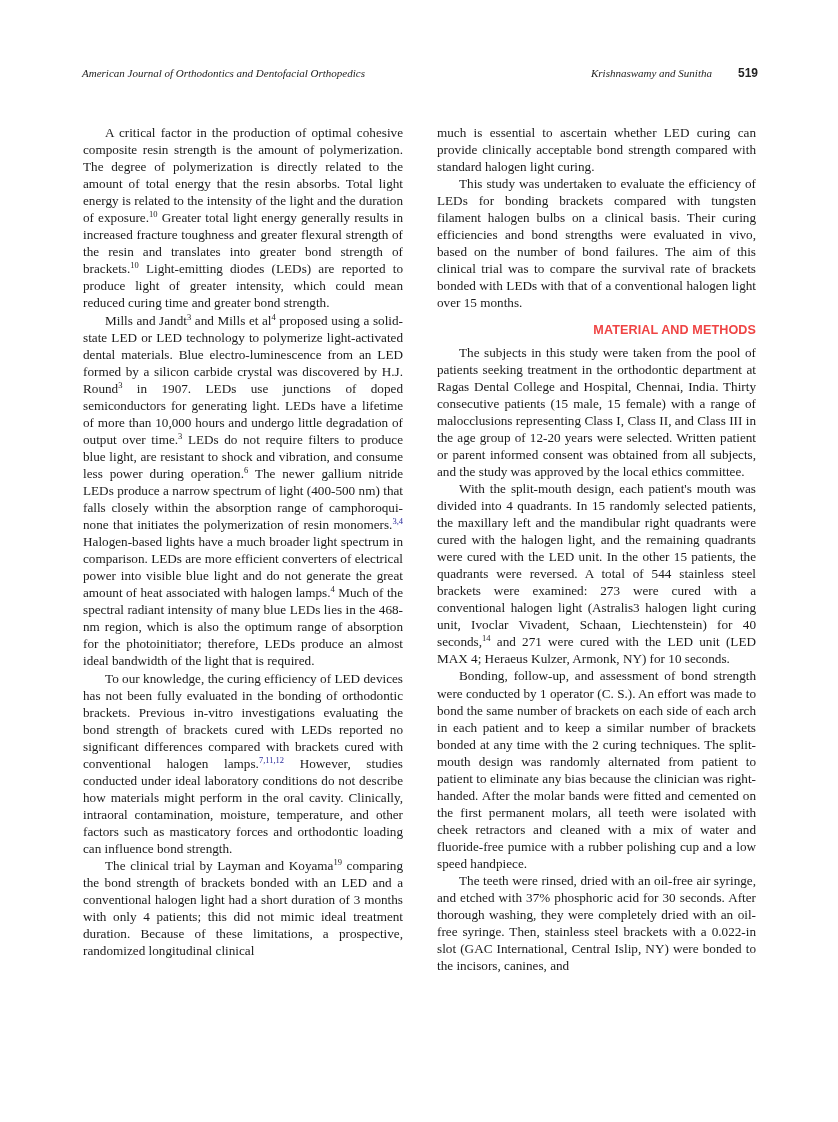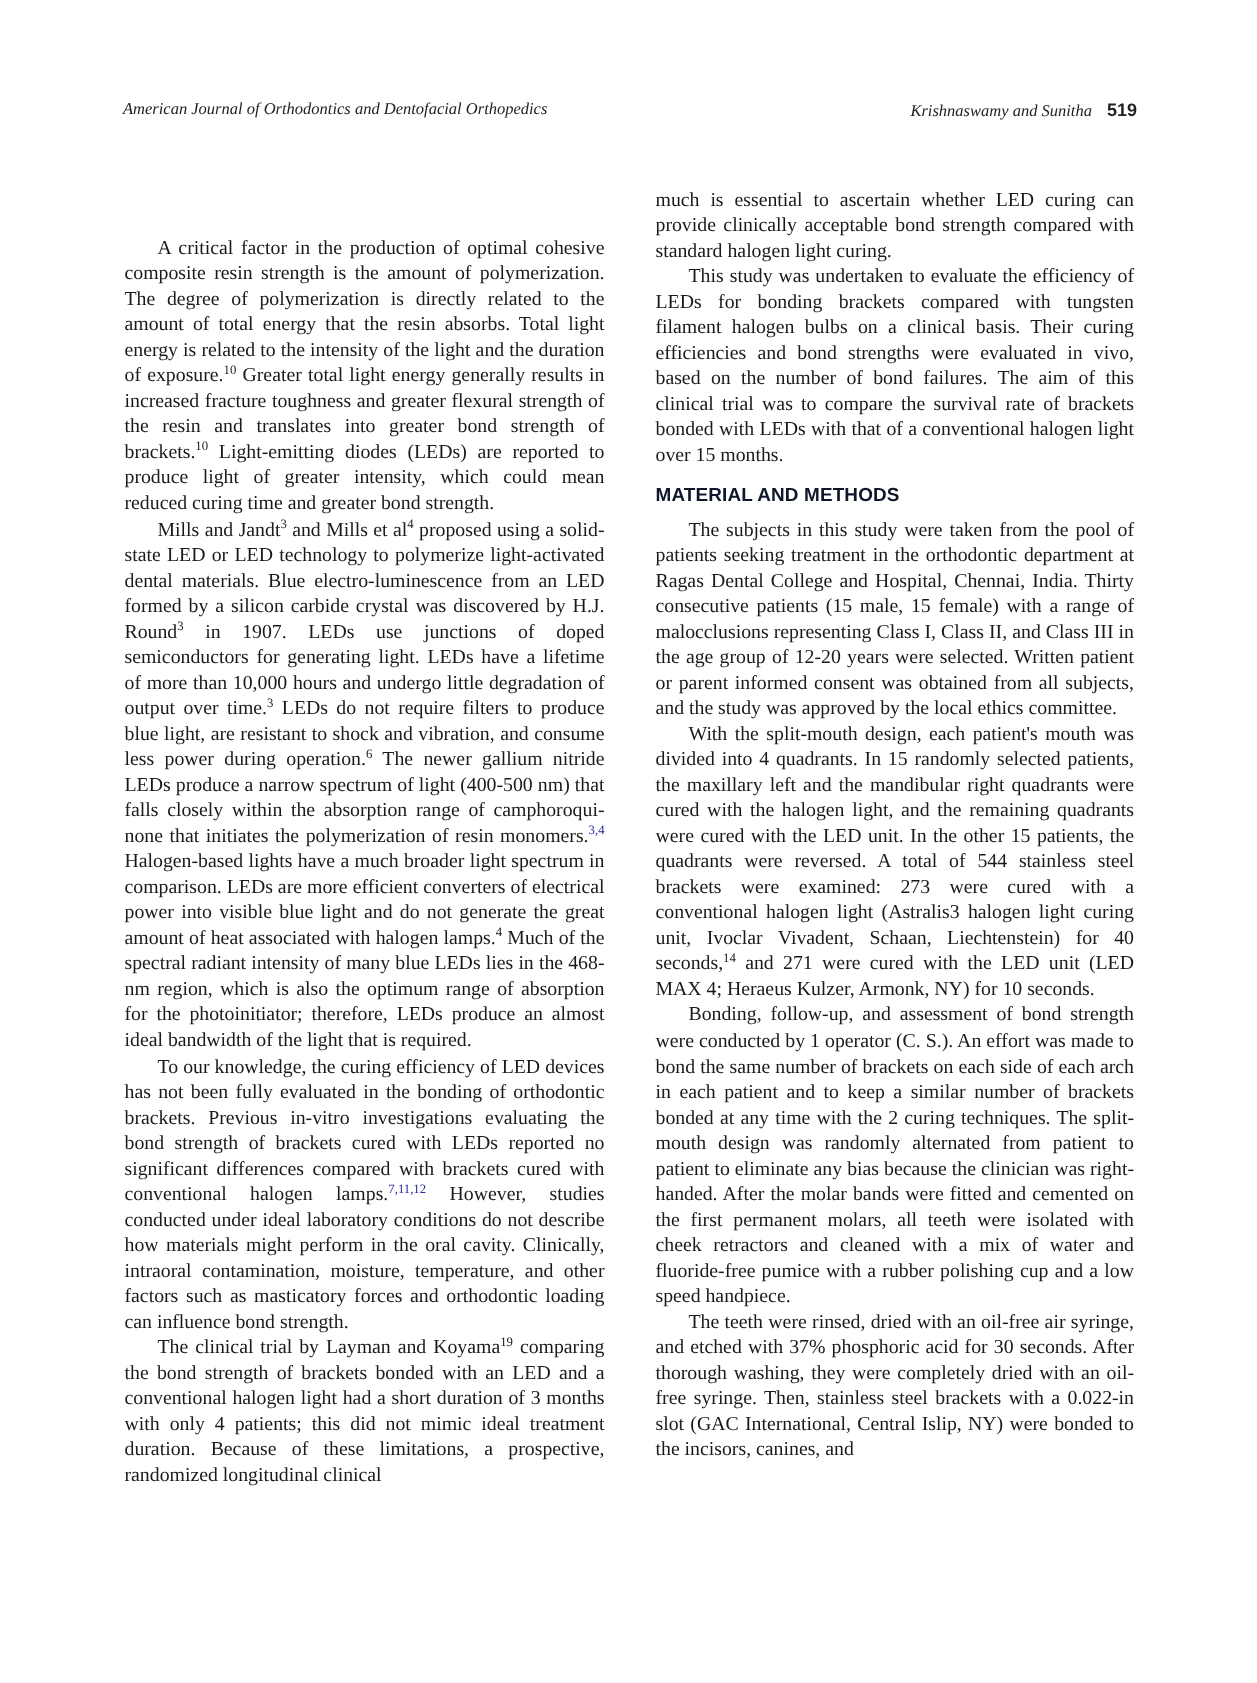--- a/index.html
+++ b/index.html
@@ -1,28 +1,28 @@
 <!DOCTYPE html>
 <html><head>
 <meta charset="utf-8">
 <style>
   html, body { margin: 0; padding: 0; background: #ffffff; }
   body { width: 838px; height: 1122px; position: relative; overflow: hidden; color: #1a1a1a; }
   .header { position: absolute; left: 82px; top: 66px; width: 676px; font-family: "Liberation Serif", serif; font-style: italic; font-size: 11px; line-height: 14px; color: #222; }
   .header-left { position: absolute; left: 0; top: 0; }
   .header-right { position: absolute; right: 0; top: 0; white-space: nowrap; }
-  .page-num { font-style: normal; font-family: "Liberation Sans", sans-serif; font-weight: bold; font-size: 12px; margin-left: 10px; }
+  .page-num { font-style: normal; font-family: "Liberation Sans", sans-serif; font-weight: bold; font-size: 12px; margin-left: 26px; }
   .col { position: absolute; top: 124px; font-family: "Liberation Serif", serif; font-size: 13.2px; line-height: 17.05px; text-align: justify; color: #1a1a1a; }
-  .col-left { left: 83px; width: 320px; margin-top: 32px; }
+  .col-left { left: 83px; width: 320px; }
   .col-right { left: 437px; width: 319px; }
   .col p { margin: 0; text-indent: 22px; hyphens: manual; }
   .col p.noindent { text-indent: 0; }
   sup { font-size: 8.5px; line-height: 0; vertical-align: 5px; }
   sup.blue { color: #2a2a9a; }
-  .section-heading { font-family: "Liberation Sans", sans-serif; font-weight: bold; font-size: 12.6px; letter-spacing: 0.1px; margin: 10px 0 5px 0; text-indent: 0; color: #0f172a; text-align: left; }
+  .section-heading { font-family: "Liberation Sans", sans-serif; font-weight: bold; font-size: 12.6px; letter-spacing: 0.1px; margin: 10px 0 5px 0; text-indent: 0; color: #ef4444; text-align: right; }
 </style>
 </head>
 <body>
 
 <div class="header">
   <div class="header-left">
     <div>American Journal of Orthodontics and Dentofacial Orthopedics</div>
   </div>
   <div class="header-right">
     <span>Krishnaswamy and Sunitha</span><span class="page-num">519</span>

